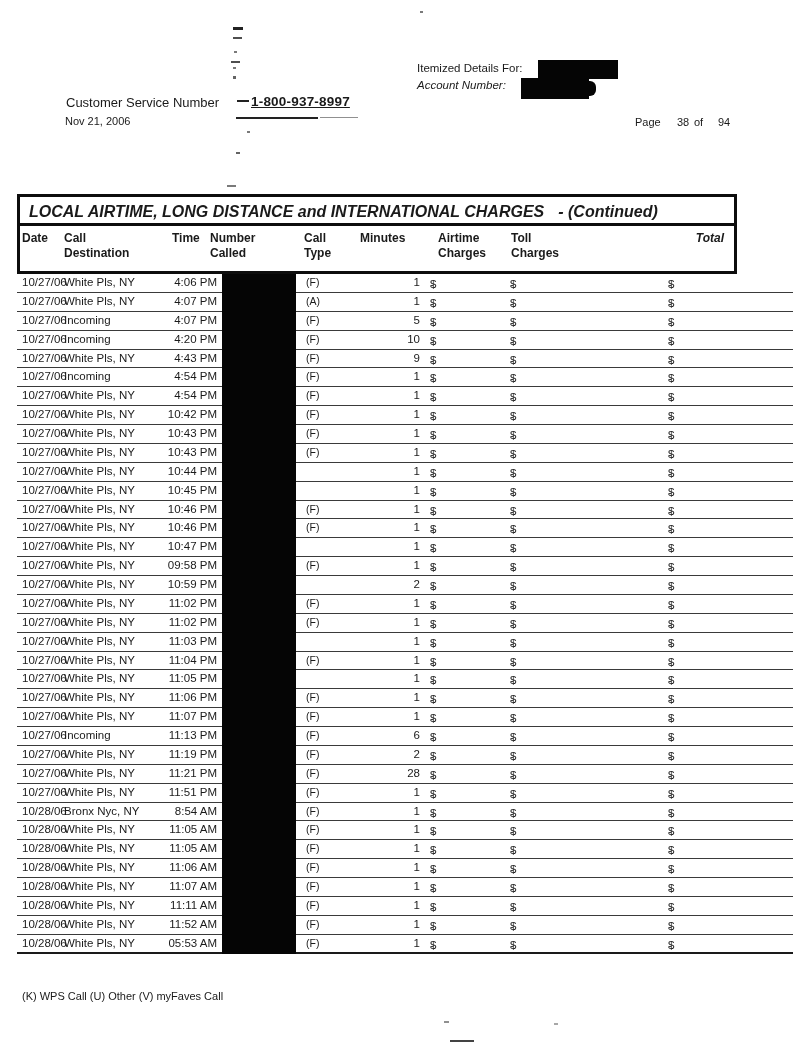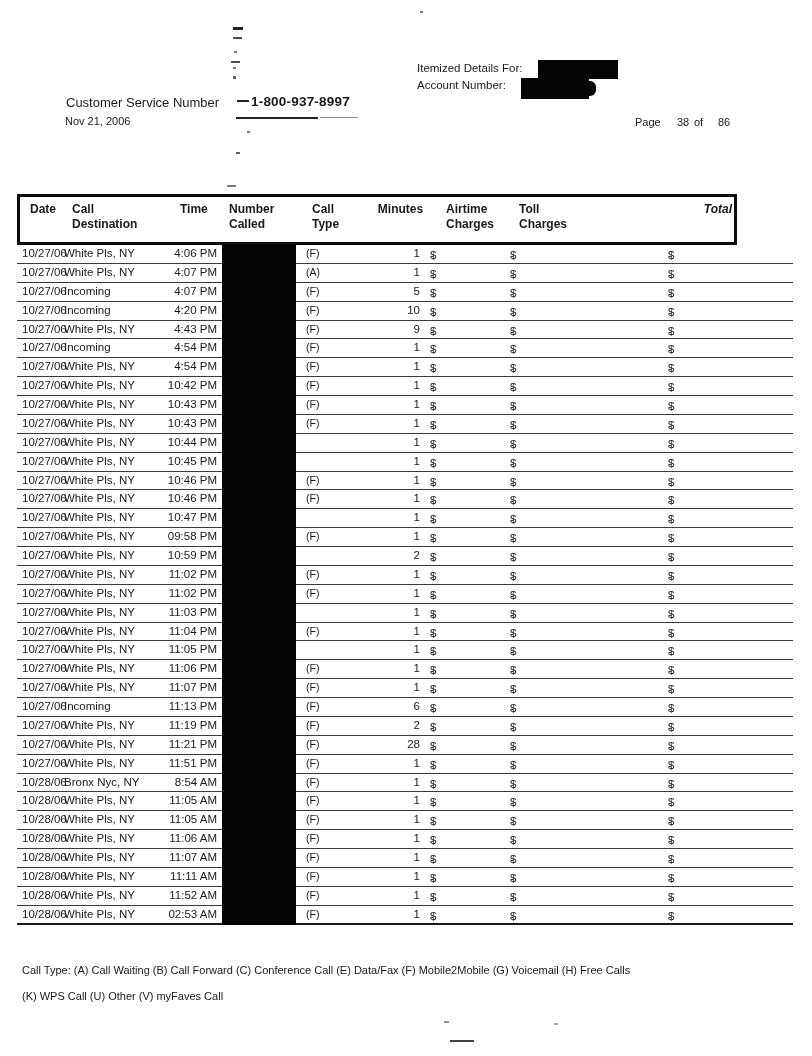--- a/index.html
+++ b/index.html
@@ -4,47 +4,47 @@
 <style>
   * { margin:0; padding:0; box-sizing:border-box; }
   html,body { background:#e8e8e8; }
   .page {
     position:relative; width:812px; height:1056px; margin:0 auto;
     background:#ffffff; overflow:hidden; color:#1a1a1a;
     font-family:"Liberation Sans", sans-serif;
   }
   
   .cs-label { position:absolute; left:66px; top:95px; font-size:13px; font-weight:normal; }
-  .cs-number { position:absolute; left:251px; top:94px; font-size:13.5px; font-weight:bold; letter-spacing:.2px; }
+  .cs-number { position:absolute; left:251px; top:94px; font-size:13.5px; font-weight:bold; letter-spacing:.2px;text-decoration:underline; }
   .stmt-date { position:absolute; left:65px; top:115px; font-size:11px; }
   .itemized-label { position:absolute; left:417px; top:62px; font-size:11.5px; }
-  .account-label { position:absolute; left:417px; top:79px; font-size:11.5px; }
+  .account-label { position:absolute; left:417px; top:79px; font-size:11.5px;font-style:italic; }
   .redact { position:absolute; background:#050505; }
   .r1 { left:538px; top:60px;  width:80px; height:19px; }
   .r2 { left:521px; top:78px;  width:68px; height:21px; }
   .r3 { left:586px; top:81px;  width:10px; height:15px; border-radius:0 6px 6px 0; }
   .page-ind { position:absolute; top:116px; font-size:11px; }
   .pi-page { left:635px; } .pi-num { left:677px; } .pi-of { left:694px;text-align:right; } .pi-total { left:718px; }
   
   .art { position:absolute; background:#222; }
   
   .bill-table { position:absolute; left:17px; top:194px; width:776px; }
   .head-box { width:720px; border:3px solid #0d0d0d; background:#fff; }
   .t-title { height:29px; line-height:29px; border-bottom:3px solid #0d0d0d;
              padding-left:9px; font-size:16px; font-weight:bold; font-style:italic; white-space:nowrap; }
   .t-cont { margin-left:14px; }
-  .t-cols { position:relative; height:45px; font-size:12px; font-weight:bold; line-height:15px;margin-left:8px; }
+  .t-cols { position:relative; height:45px; font-size:12px; font-weight:bold; line-height:15px; }
   .hcol { position:absolute; top:5px; }
   .hcol span { display:block; }
   .h-date  { left:2px; }
   .h-dest  { left:44px; }
   .h-time  { left:152px; }
-  .h-number{ left:201px; }
+  .h-number{ left:190px; }
   .h-type  { left:284px; }
-  .h-min   { left:340px; width:65px; text-align:center; }
+  .h-min   { left:340px; width:65px; text-align:left; }
   .h-air   { left:418px; }
   .h-toll  { left:491px; }
   .h-total { left:639px; width:65px; text-align:right;font-style:italic; }
   
   .rows-box { position:relative; width:776px; }
   .trow { position:relative; height:18.89px; border-bottom:1.5px solid #3a3a3a; font-size:11.5px; }
   .trow:last-child { border-bottom:2.5px solid #1a1a1a; }
   .trow span { position:absolute; top:2px; white-space:nowrap; }
   .c-date  { left:5px; }
   .c-dest  { left:47px; }
@@ -86,24 +86,27 @@
   <div class="cs-number">1-800-937-8997</div>
   <div class="stmt-date">Nov 21, 2006</div>
   <div class="itemized-label">Itemized Details For:</div>
   <div class="account-label">Account Number:</div>
   <div class="redact r1"></div>
   <div class="redact r2"></div>
   <div class="redact r3"></div>
   <div class="page-ind pi-page">Page</div>
   <div class="page-ind pi-num">38</div>
   <div class="page-ind pi-of">of</div>
-  <div class="page-ind pi-total">86</div>
+  <div class="page-ind pi-total">94</div>
 
   <div class="bill-table">
     <div class="head-box">
+      <div class="t-title">
+        <span>LOCAL AIRTIME, LONG DISTANCE and INTERNATIONAL CHARGES</span><span class="t-cont">- (Continued)</span>
+      </div>
       <div class="t-cols">
         <div class="hcol h-date">
             <span>Date</span>
           </div>
         <div class="hcol h-dest">
             <span>Call</span>
             <span>Destination</span>
           </div>
         <div class="hcol h-time">
             <span>Time</span>
@@ -789,35 +792,34 @@
             <span class="amt">-</span>
           </span>
           <span class="money c-total">
             <span class="cur">$</span>
             <span class="amt">-</span>
           </span>
         </div>
         <div class="trow">
           <span class="c-date">10/28/06</span>
           <span class="c-dest">White Pls, NY</span>
-          <span class="c-time">02:53 AM</span>
+          <span class="c-time">05:53 AM</span>
           <span class="c-type">(F)</span>
           <span class="c-min">1</span>
           <span class="money c-air">
             <span class="cur">$</span>
             <span class="amt">-</span>
           </span>
           <span class="money c-toll">
             <span class="cur">$</span>
             <span class="amt">-</span>
           </span>
           <span class="money c-total">
             <span class="cur">$</span>
             <span class="amt">-</span>
           </span>
         </div>
       </div>
   </div>
 
-  <div class="foot1">Call Type: (A) Call Waiting (B) Call Forward (C) Conference Call (E) Data/Fax (F) Mobile2Mobile (G) Voicemail (H) Free Calls</div>
   <div class="foot2">(K) WPS Call (U) Other (V) myFaves Call</div>
 
 </div>
 
 </body></html>

